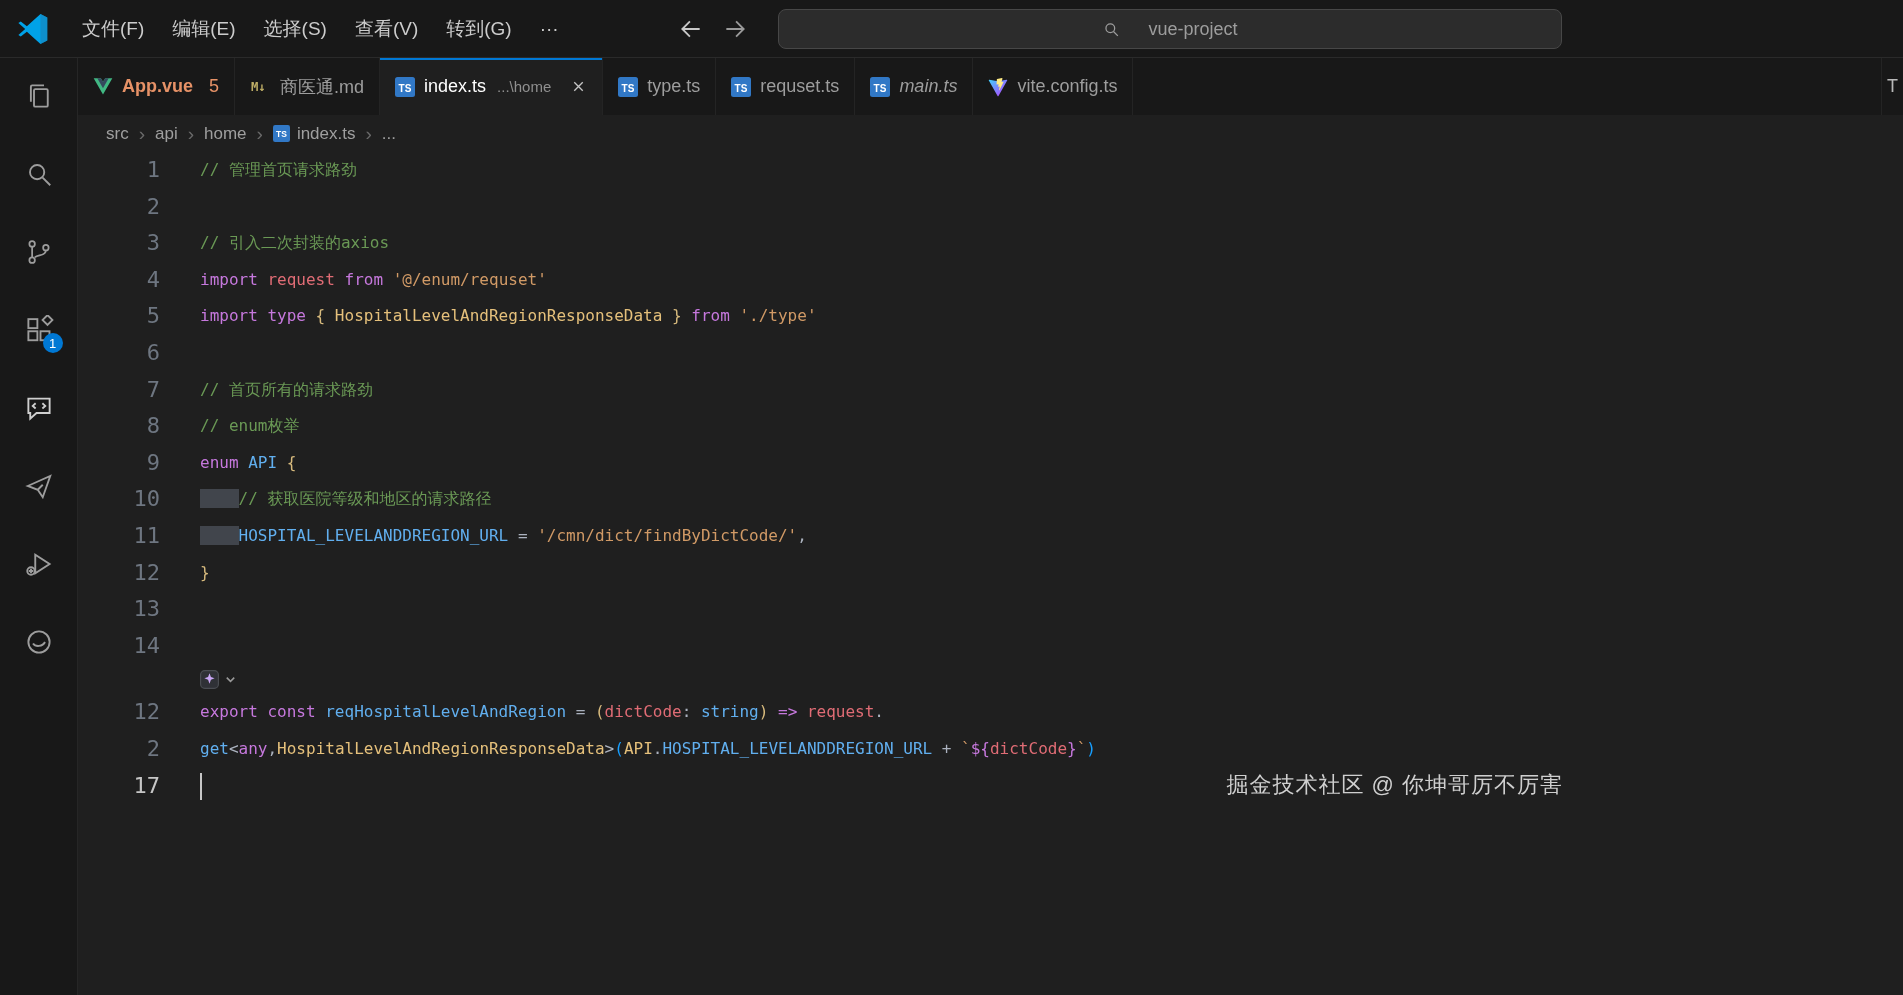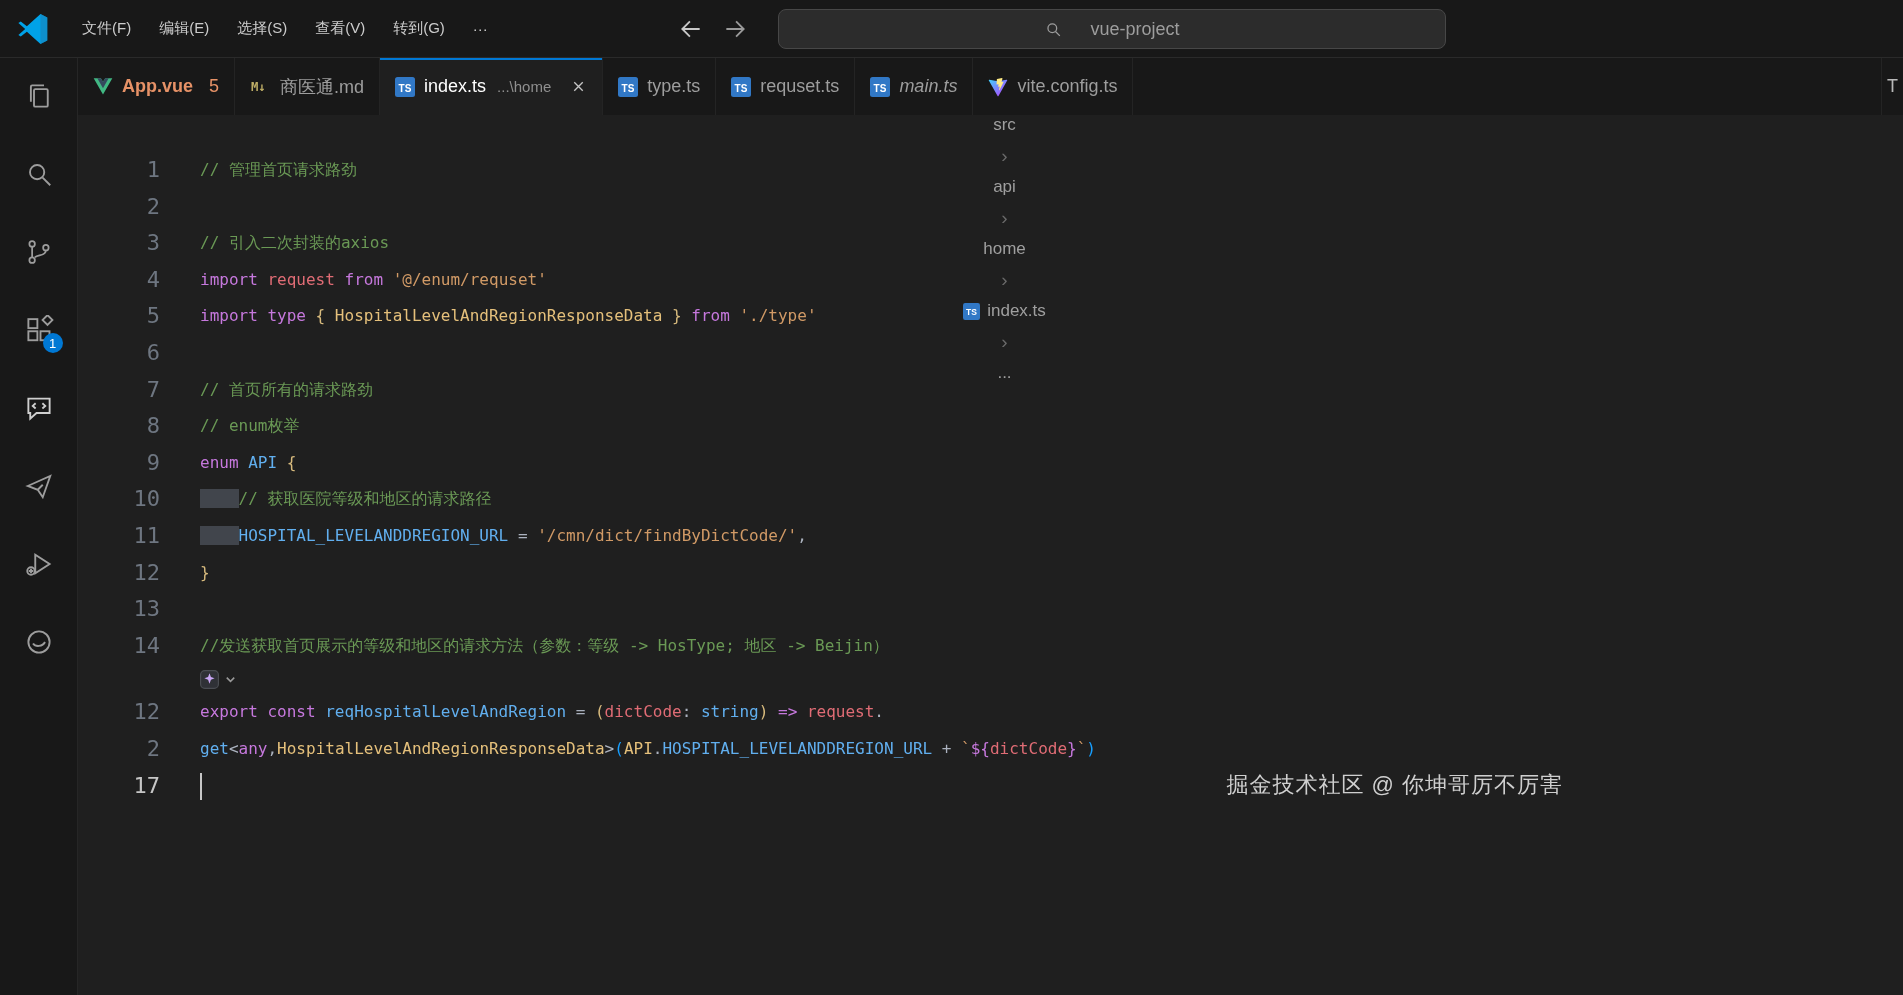--- a/index.html
+++ b/index.html
@@ -5,26 +5,26 @@
   * { margin:0; padding:0; box-sizing:border-box; }
   html,body { width:1903px; height:995px; overflow:hidden; background:#1f1f1f;
               font-family:"Liberation Sans", sans-serif; color:#ccc; }
 
   
   .titlebar { height:58px; background:#181818; border-bottom:1px solid #2a2a2a;
               display:flex; align-items:center; position:relative; }
   .logo { margin:0 18px 0 16px; display:flex; }
   .menu-bar { display:flex; align-items:center; height:100%; }
   .menu-item { padding:0 14px; height:38px; display:flex; align-items:center;
-               font-size:15px; color:#cccccc; border-radius:6px; cursor:default; }
+               font-size:19px; color:#cccccc; border-radius:6px; cursor:default; }
   .nav-arrows { position:absolute; left:678px; top:0; height:58px; display:flex;
                 align-items:center; gap:18px; }
   .nav-btn { display:flex; color:#c8c8c8; }
   .nav-btn.fwd { color:#9a9a9a; }
-  .search-box { position:absolute; left:778px; top:9px; width:668px; height:40px;
+  .search-box { position:absolute; left:778px; top:9px; width:784px; height:40px;
                 background:#2c2c2c; border:1px solid #474747; border-radius:8px;
                 display:flex; align-items:center; justify-content:center; gap:27px;
                 color:#9d9d9d; font-size:18px; }
 
   
   .main { display:flex; height:937px; }
   .activitybar { width:78px; background:#181818; border-right:1px solid #262626;
                  display:flex; flex-direction:column; align-items:center;
                  padding-top:22px; gap:46px; flex:none; }
   .ab-item { width:32px; height:32px; color:#9d9d9d; position:relative;
@@ -47,21 +47,21 @@
                        height:2px; background:var(--accent,#0078d4); }
   .tab.preview .tab-label { font-style:italic; }
   .tab-desc { font-size:15px; color:#8f8f8f; margin-left:2px; }
   .tab-close { margin-left:10px; color:#c5c5c5; display:flex; }
   .tab-badge { margin-left:7px; }
   .tab.clipped { margin-left:auto; border-right:none; border-left:1px solid #242424;
                  max-width:24px; overflow:hidden; padding:0 5px; color:#b9b9b9; }
 
   
   .breadcrumb { height:37px; display:flex; align-items:center; gap:10px;
-                padding-left:28px; font-size:17px; color:#9f9f9f;flex-direction:column; }
+                padding-left:28px; font-size:17px; color:#9f9f9f; }
   .bc-sep { color:#6a6a6a; font-size:19px; }
   .bc-item { display:flex; align-items:center; gap:7px; }
 
   
   .code { flex:1; position:relative; overflow:hidden;
           font-family:"DejaVu Sans Mono","Liberation Mono",monospace; }
   .line { display:flex; height:36.6px; }
   .gutter { width:122px; flex:none; padding-right:40px; text-align:right;
             font-size:22px; line-height:36.6px; color:var(--line-number,#6e7681); }
   .gutter.active { color:var(--line-number-active,#c6c6c6); }
@@ -323,21 +323,20 @@
           <div class="line">
             <div class="gutter">12</div>
             <div class="content"><span class="tok br">}</span></div>
           </div>
           <div class="line">
             <div class="gutter">13</div>
             <div class="content"></div>
           </div>
           <div class="line">
             <div class="gutter">14</div>
-            <div class="content"><span class="tok cm">//发送获取首页展示的等级和地区的请求方法（参数：等级 -&gt; HosType; 地区 -&gt; Beijin）</span></div>
           </div>
           <div class="widget-row">
             <div class="gutter"></div>
             <div class="wbody">
               <span class="waction">
                 <svg viewBox="0 0 16 16" width="19" height="19">
                   <rect x="0.5" y="0.5" width="15" height="15" rx="3.5" fill="#2f3136" stroke="#4a4d52"></rect>
                   <path d="M8 2.8l1.2 3.1L12.3 7 9.2 8.3 8 11.6 6.8 8.3 3.7 7l3.1-1.1z" fill="#c9a7f5"></path>
                 </svg>
                 <svg viewBox="0 0 16 16" width="15" height="15" fill="none" stroke="#9a9a9a" stroke-width="1.6">

